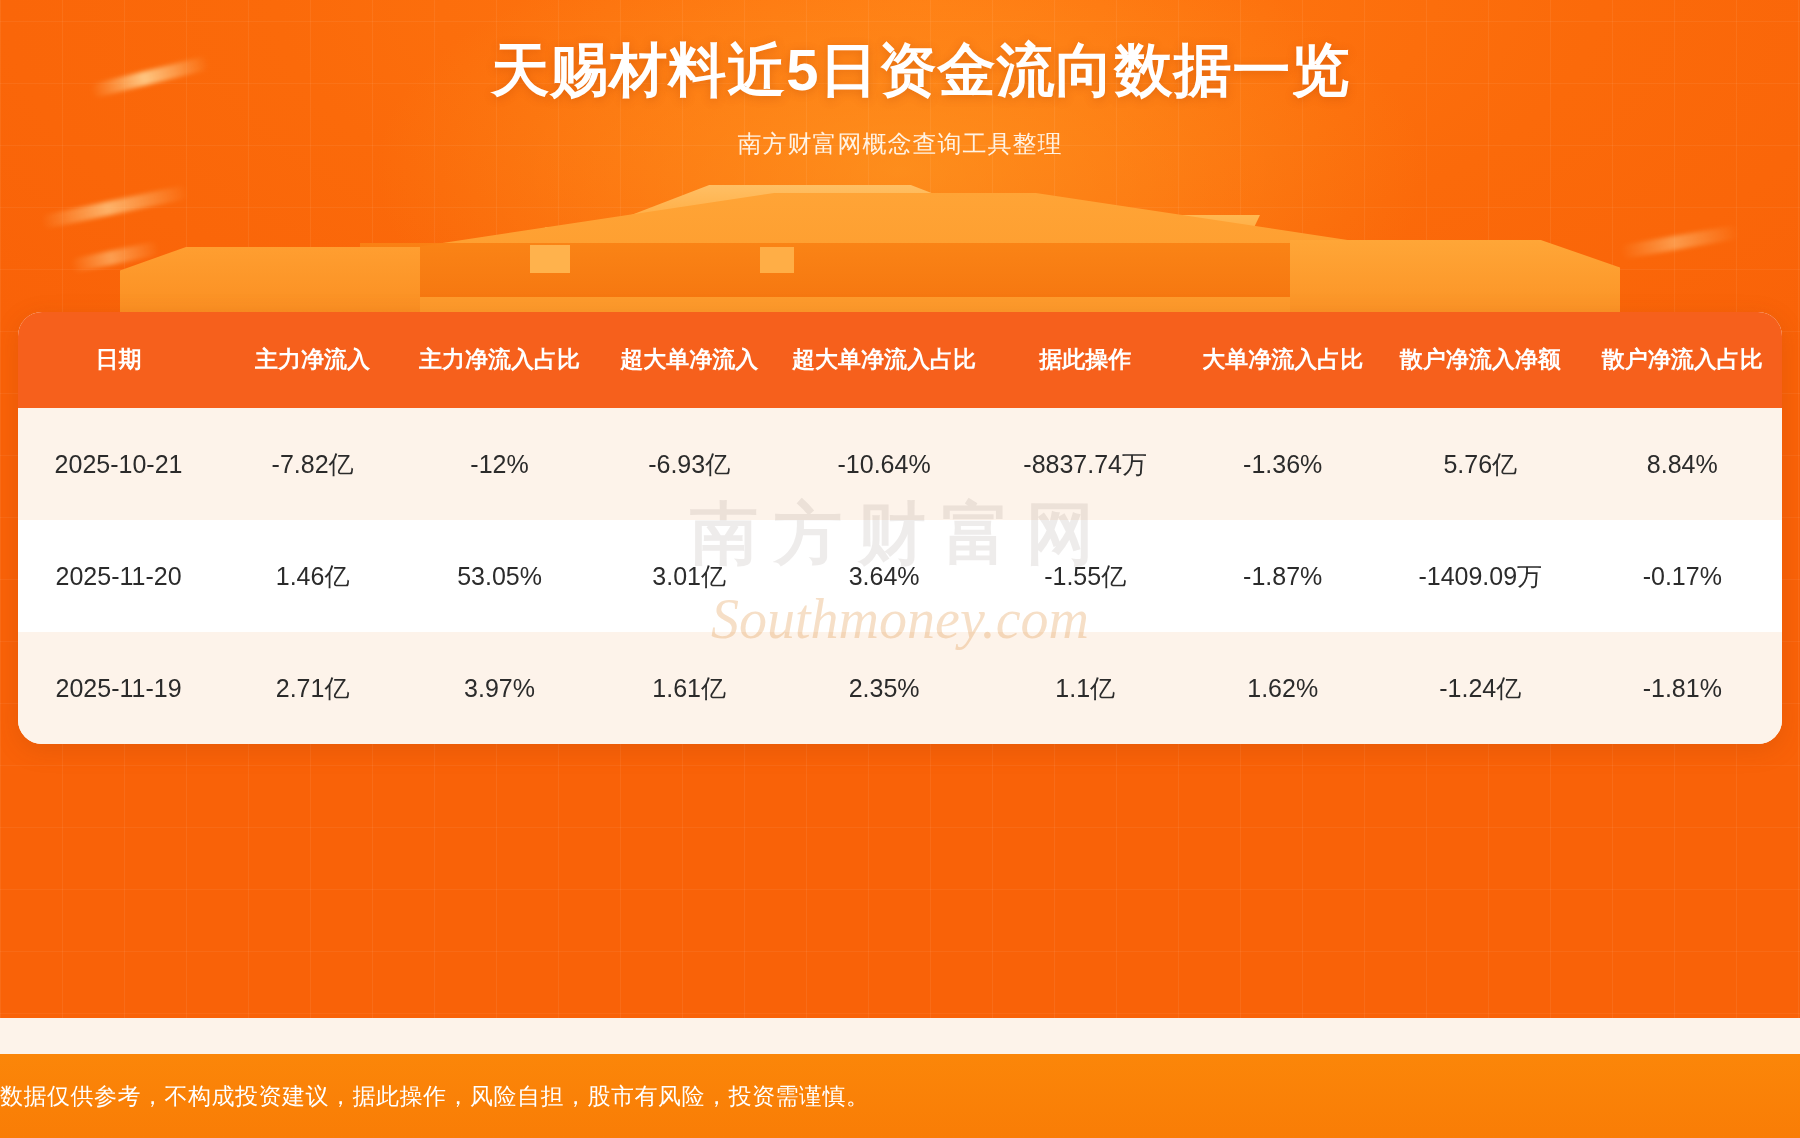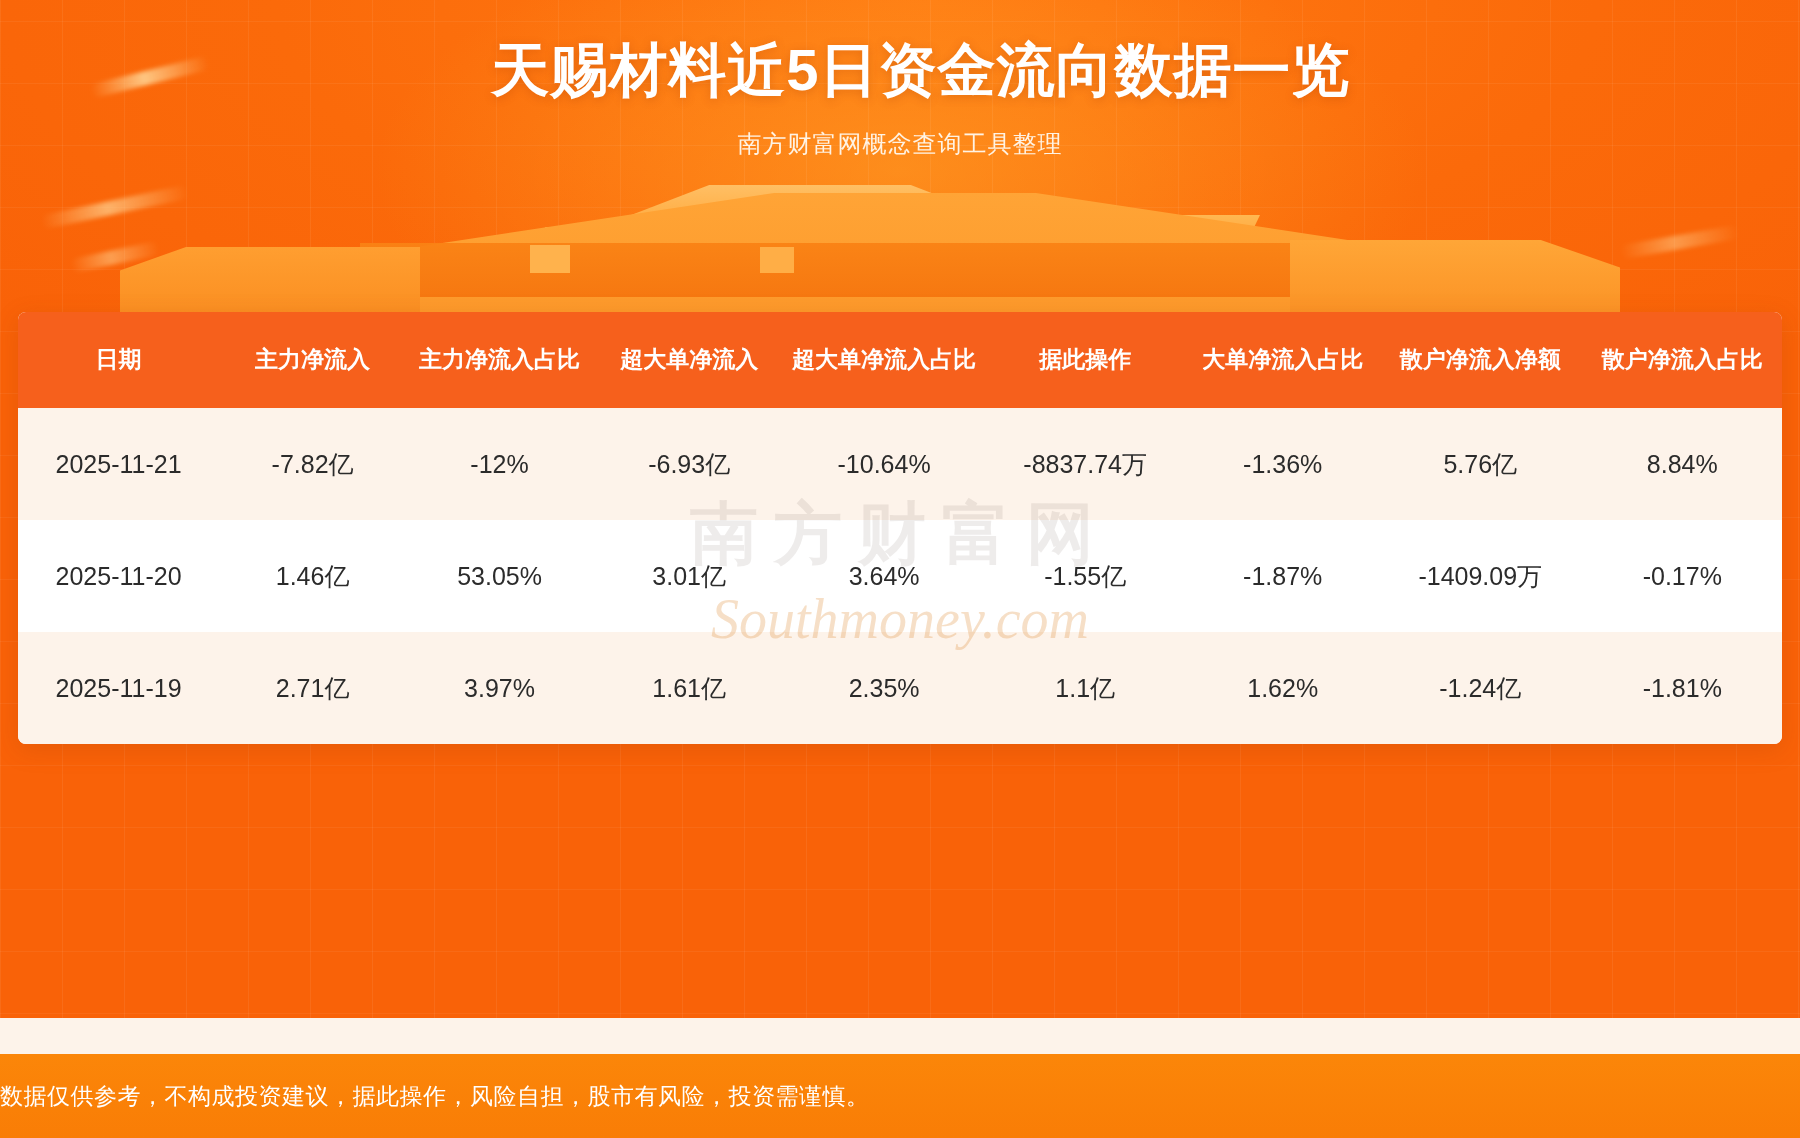--- a/index.html
+++ b/index.html
@@ -61,21 +61,21 @@
     clip-path:polygon(26% 0,74% 0,100% 100%,0 100%);opacity:.95;}
 
   
   .head{position:absolute;left:0;right:0;top:38px;text-align:center;z-index:4;}
   .title{font-size:58px;font-weight:bold;color:#FFFFFF;letter-spacing:1px;
          line-height:1.1;text-shadow:0 2px 10px rgba(170,60,0,.30);padding-left:42px;}
   .subtitle{margin-top:26px;font-size:24px;color:#FFF3E4;letter-spacing:1px;}
 
   
   .card{position:absolute;left:18px;top:312px;width:1764px;
-        background:#FFFFFF;border-radius:8px;overflow:hidden;z-index:5;
+        background:#FFFFFF;border-radius:24px;overflow:hidden;z-index:5;
         box-shadow:0 6px 24px rgba(150,55,0,.18);}
   table{border-collapse:collapse;width:100%;table-layout:fixed;}
   thead th{
     background:#F6601C;color:#fff;font-size:23px;font-weight:bold;
     padding:16px 6px;height:96px;vertical-align:middle;line-height:1.28;
     text-align:center;box-sizing:border-box;
   }
   tbody td{
     font-size:25px;color:#2B2B2B;text-align:center;height:100px;
     padding:6px 4px;vertical-align:middle;white-space:nowrap;
@@ -159,21 +159,21 @@
         <th>超大单净流入</th>
         <th>超大单净流入占比</th>
         <th>据此操作</th>
         <th>大单净流入占比</th>
         <th>散户净流入净额</th>
         <th>散户净流入占比</th>
       </tr>
     </thead>
     <tbody>
       <tr>
-        <td>2025-11-21</td>
+        <td>2025-10-21</td>
         <td>-7.82亿</td>
         <td>-12%</td>
         <td>-6.93亿</td>
         <td>-10.64%</td>
         <td>-8837.74万</td>
         <td>-1.36%</td>
         <td>5.76亿</td>
         <td>8.84%</td>
       </tr>
       <tr>

